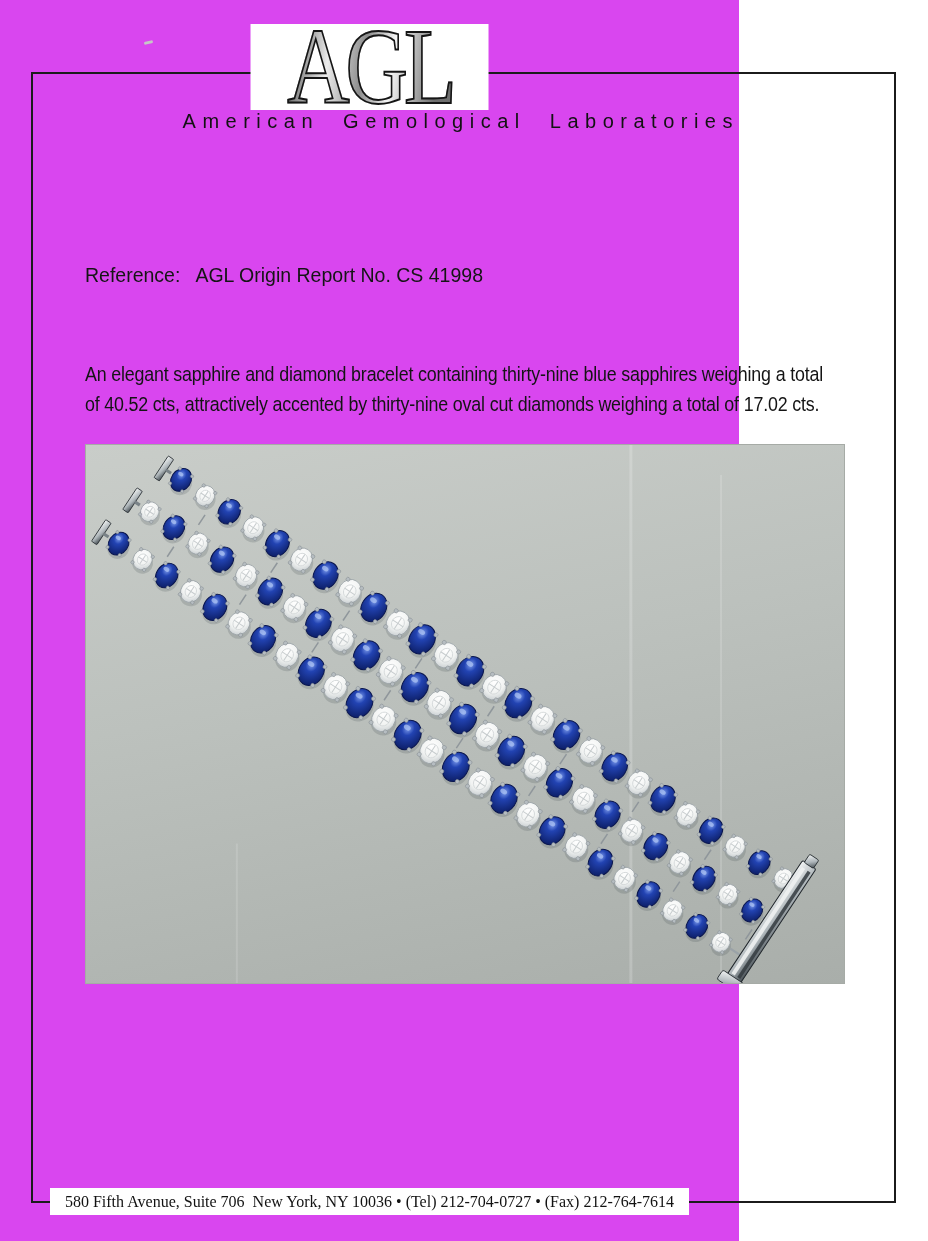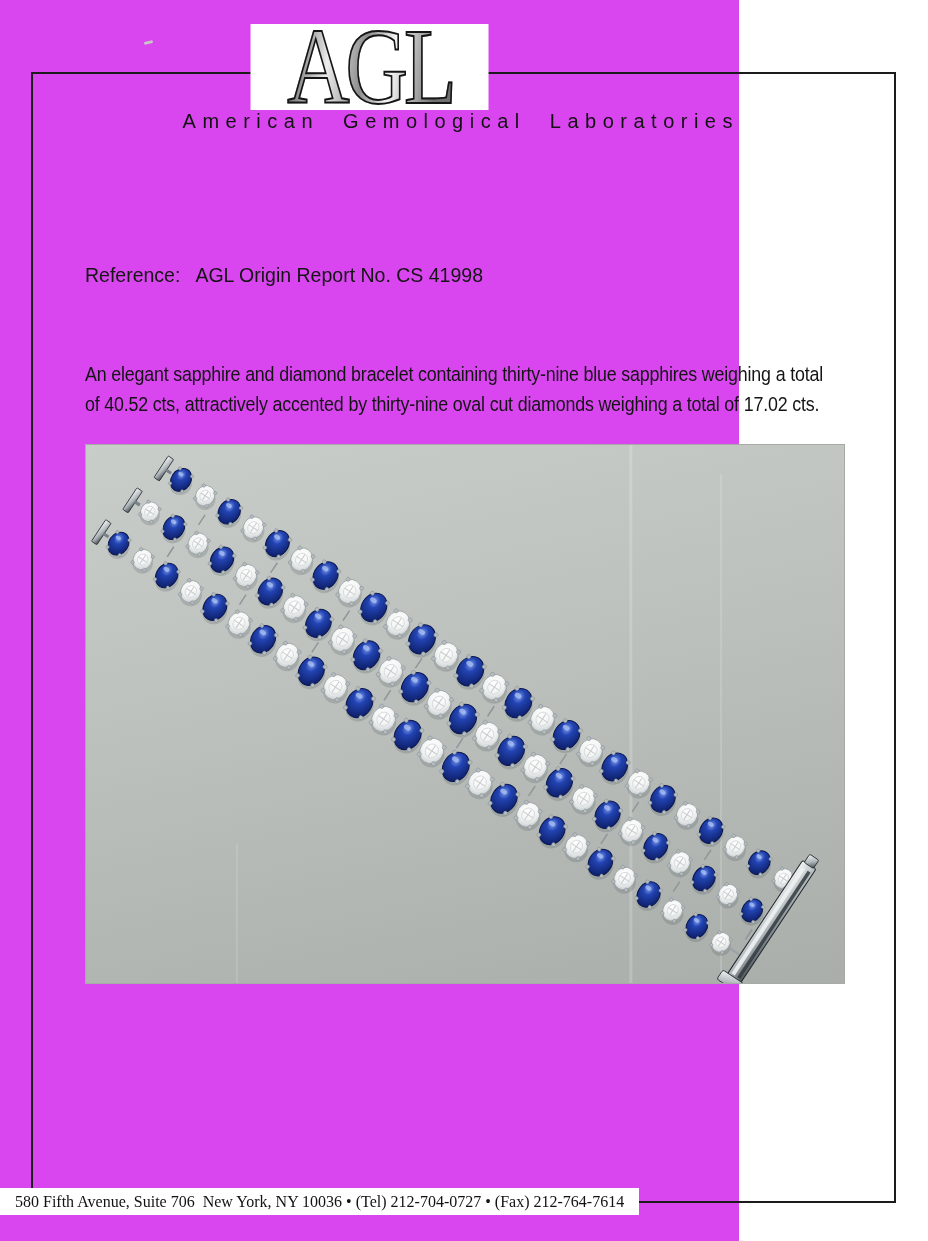--- a/index.html
+++ b/index.html
@@ -96,21 +96,21 @@
     width: 760px; height: 540px;
     background: linear-gradient(168deg, #c9cdc9 0%, #bcc1bd 42%, #a9aeaa 100%);
     border: 1px solid #a6aba6;
     box-sizing: border-box;
     overflow: hidden;
   }
   .photo svg { display: block; width: 100%; height: 100%; }
   .footer {
     position: absolute;
     left: 0; right: 0; top: 1188px;
-    text-align: left;
+    text-align: center;
     z-index: 5;
   }
   .footer-inner {
     display: inline-block;
     background: #ffffff;
     padding: 0 15px;
     font-family: "Liberation Serif", serif;
     font-size: 16px;
     line-height: 27px;
     color: #121212;

